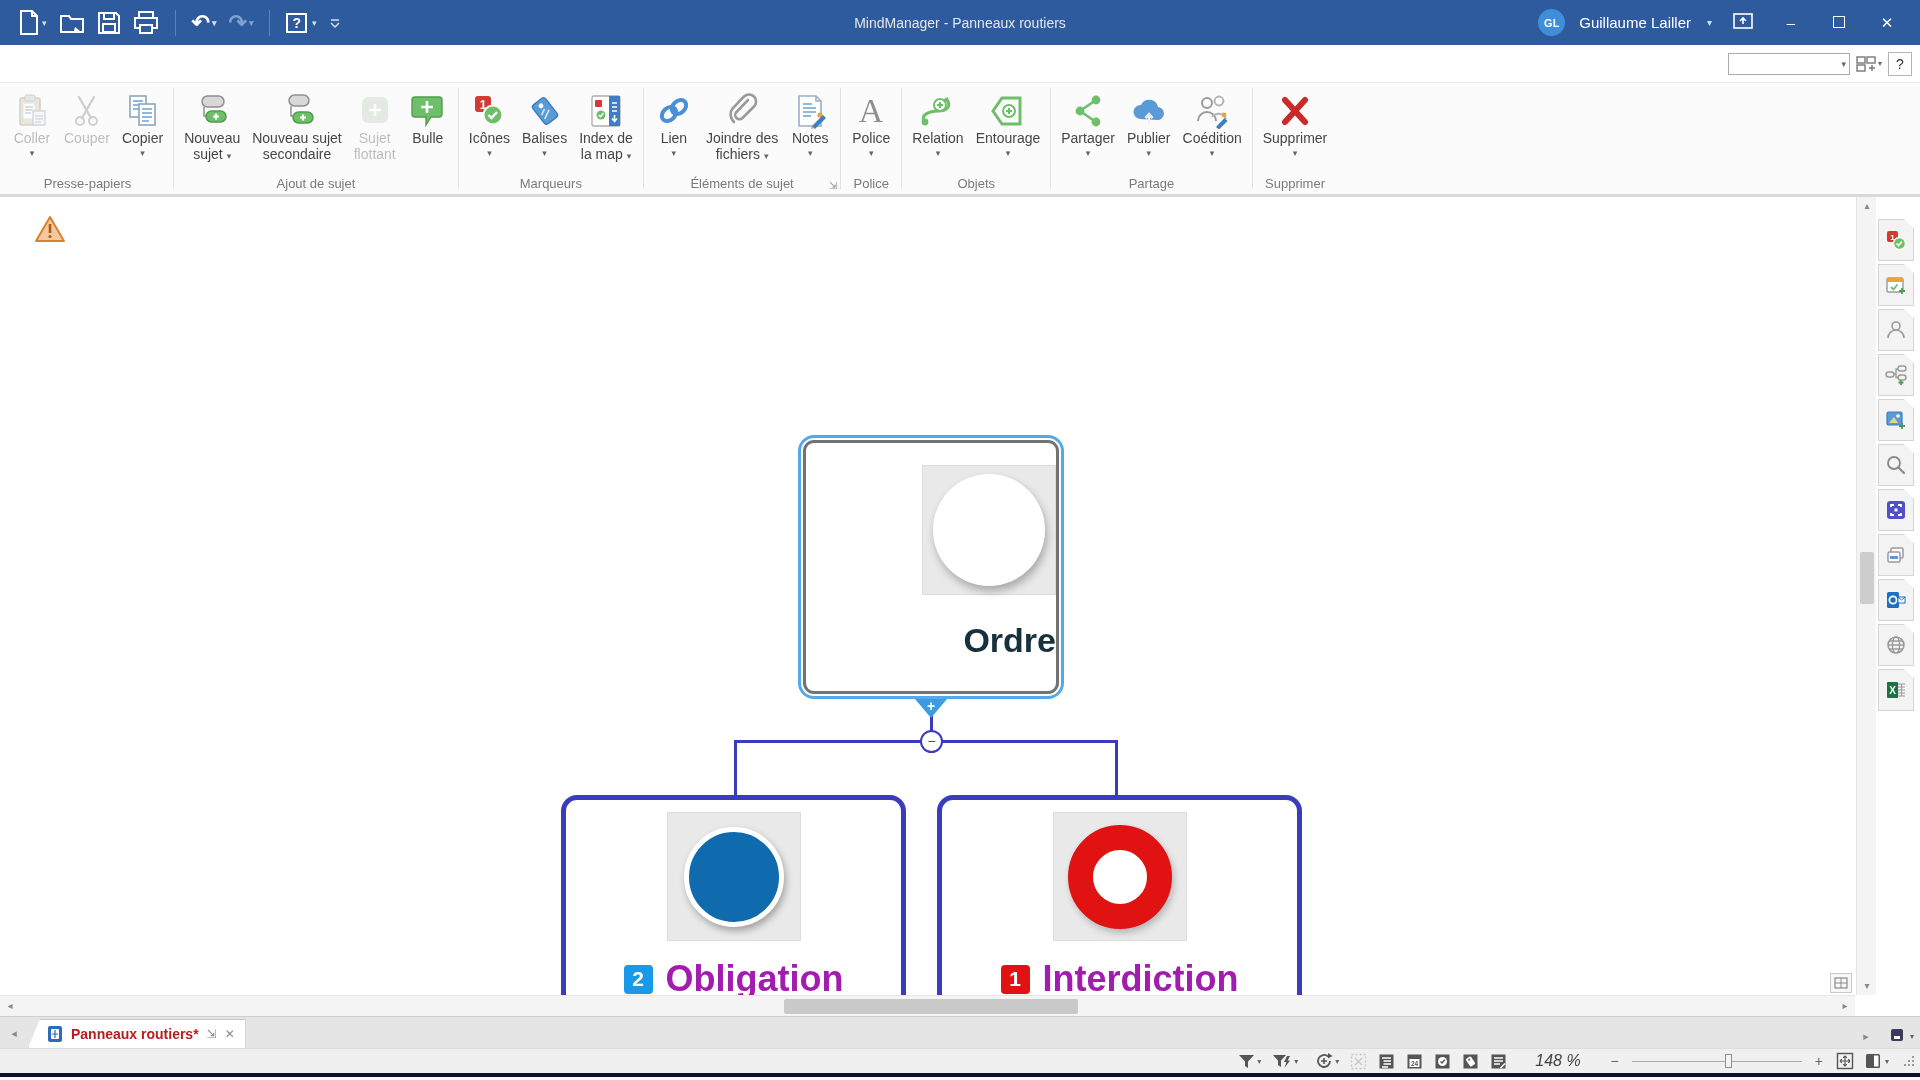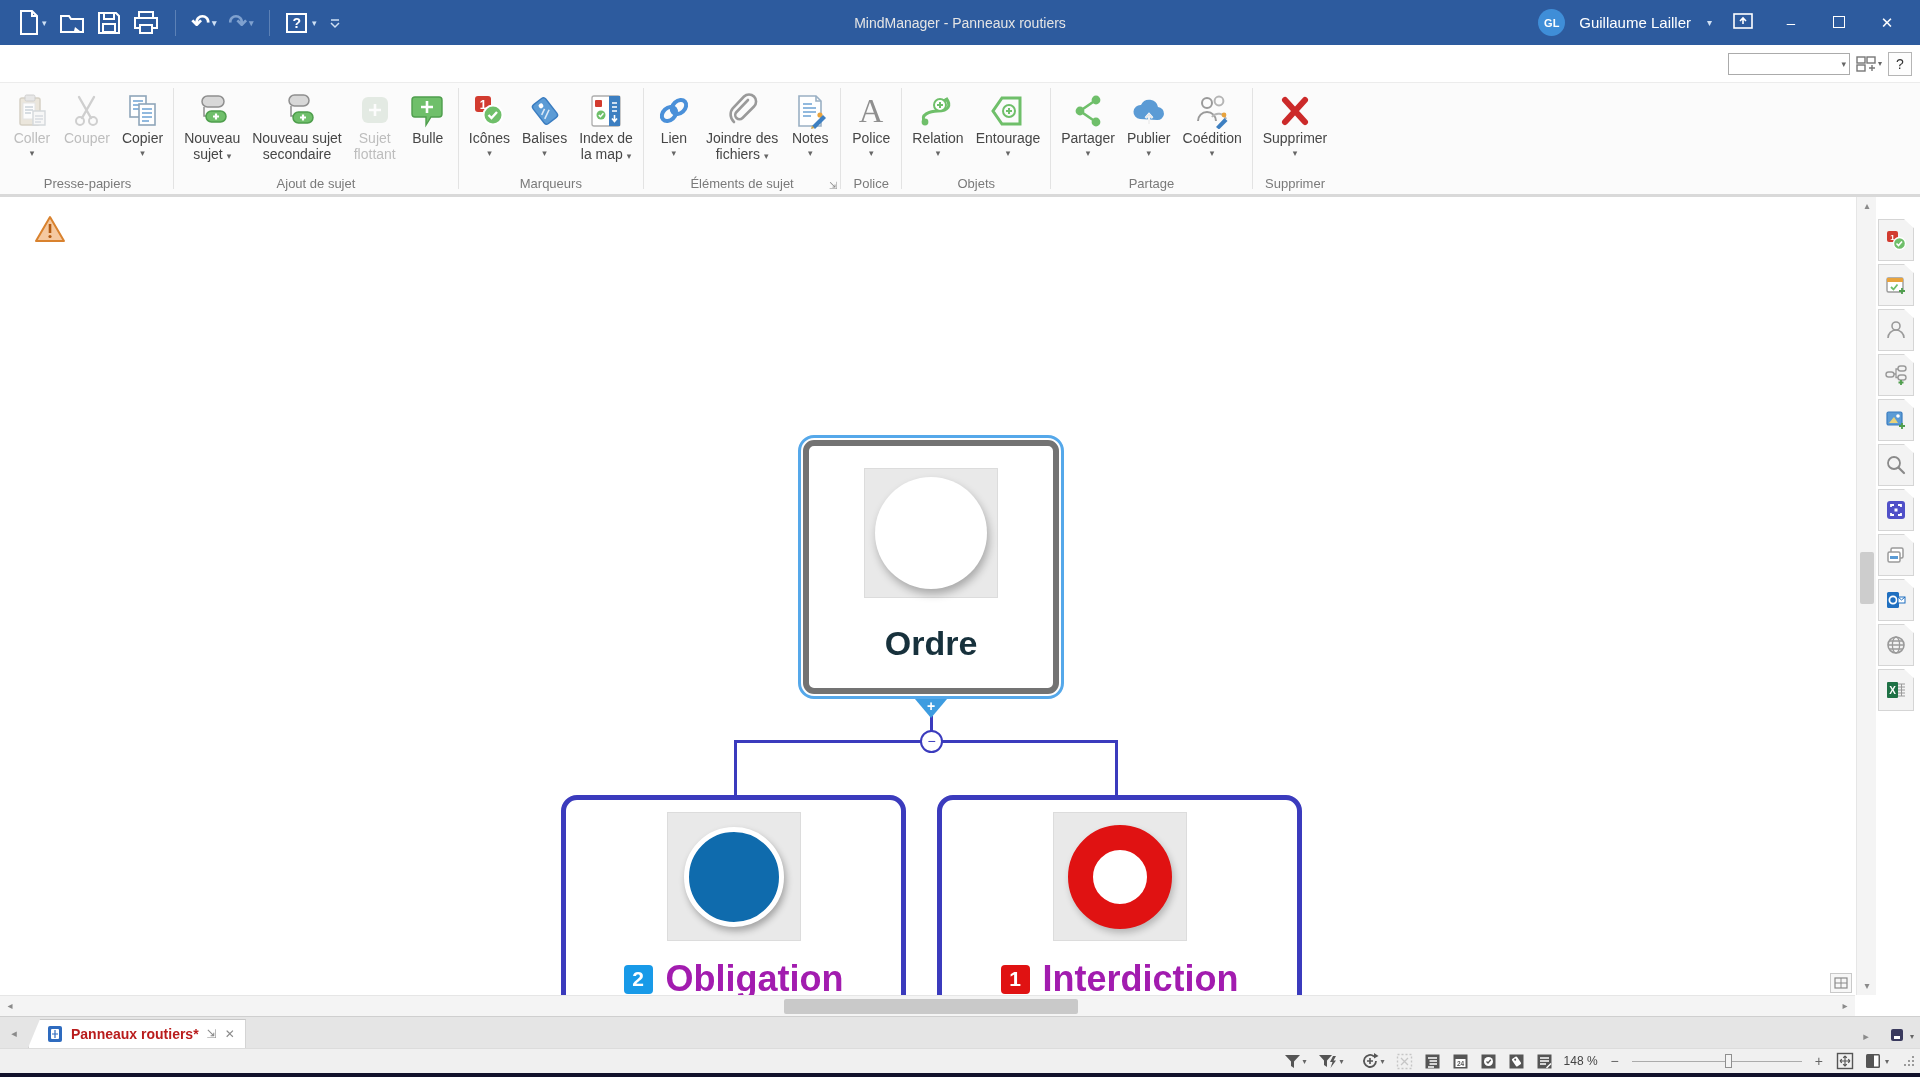--- a/index.html
+++ b/index.html
@@ -51,21 +51,21 @@
 
   
   .canvas { position:relative; height:819px; background:#fff; overflow:hidden; flex:0 0 auto; }
   .warn-tri { position:absolute; left:34px; top:18px; }
   .warn-pill { position:absolute; left:76px; top:15px; height:40px; border:2px solid #d9822e; border-radius:20px; display:flex; align-items:center; gap:8px; padding:0 16px 0 10px; background:#fff; }
   .warn-l1 { font-size:13.5px; color:#c05e14; font-weight:bold; line-height:1.25; }
   .warn-l2 { font-size:13.5px; color:#c05e14; font-style:italic; line-height:1.25; }
 
   
   .sel-box { position:absolute; left:798px; top:238px; width:266px; height:264px; border:3px solid #55a8ea; border-radius:16px; padding:2px; background:#fff; }
-  .topic-root { width:100%; height:100%; border:6px solid #737373; border-radius:11px; background:#fff; display:flex; flex-direction:column; align-items:center; }
+  .topic-root { width:100%; height:100%; border:3px solid #737373; border-radius:11px; background:#fff; display:flex; flex-direction:column; align-items:flex-end; }
   .sign-frame { width:134px; height:130px; background:#e9e9e9; border:1px solid #dcdcdc; margin-top:22px; display:flex; align-items:center; justify-content:center; }
   .circle-white { width:112px; height:112px; border-radius:50%; background:#fff; box-shadow:2px 5px 9px rgba(0,0,0,.28); }
   .root-label { margin-top:26px; font-size:34px; font-weight:bold; color:#17313c; }
   .plus-badge { position:absolute; left:915px; top:502px; width:32px; height:19px; background:#3d9ce0; clip-path:polygon(0 0,100% 0,50% 100%); color:#fff; font-size:14px; font-weight:bold; text-align:center; line-height:14px; }
   .conn { position:absolute; background:#3b3bbd; }
   .minus-circle { position:absolute; left:920px; top:533px; width:23px; height:23px; border:2px solid #3b3bbd; border-radius:50%; background:#fff; color:#3b3bbd; font-size:14px; text-align:center; line-height:18px; z-index:3; }
   .topic-sub { position:absolute; top:598px; height:290px; border:5px solid #3b3bbd; border-radius:16px; background:#fff; display:flex; flex-direction:column; align-items:center; }
   .topic-obligation { left:561px; width:345px; }
   .topic-interdiction { left:937px; width:365px; }
   .sub-frame { width:134px; height:129px; background:#e9e9e9; border:1px solid #dcdcdc; margin-top:12px; display:flex; align-items:center; justify-content:center; }
@@ -95,21 +95,21 @@
   .tb-arrow { width:28px; text-align:center; color:#8a8a8a; font-size:11px; padding-bottom:8px; }
   .doc-tab { height:29px; background:#fff; display:flex; align-items:center; gap:8px; padding:0 10px 0 18px; clip-path:polygon(12px 0,100% 0,100% 100%,0 100%); border:1px solid #c8c8c8; border-bottom:0; }
   .doc-tab .tlabel { font-size:14px; font-weight:bold; color:#b91c1c; }
   .doc-tab .ticon { font-size:12px; color:#8a8a8a; }
   .tabbar-right { position:absolute; right:6px; bottom:4px; display:flex; align-items:center; gap:10px; }
 
   
   .statusbar { height:25px; background:#f0f0f0; border-top:1px solid #dcdcdc; display:flex; align-items:center; justify-content:flex-end; gap:11px; padding-right:6px; flex:0 0 auto; }
   .sb-icon { display:flex; align-items:center; gap:2px; color:#555; }
   .sb-dd { font-size:8px; color:#666; }
-  .zoom-label { font-size:12px; color:#444; margin:0 0; }
+  .zoom-label { font-size:16px; color:#444; margin:0 17px;font-style:italic; }
   .zoom-minus,.zoom-plus { font-size:14px; color:#666; padding:0 2px; }
   .slider { position:relative; width:170px; height:16px; }
   .slider .track { position:absolute; left:0; right:0; top:8px; height:1px; background:#ababab; }
   .slider .thumb { position:absolute; left:55%; top:1px; width:7px; height:14px; background:#f4f4f4; border:1px solid #8f8f8f; }
   .grip { display:flex; flex-direction:column; gap:2px; margin-left:4px; }
   .grip div { display:flex; gap:2px; justify-content:flex-end; }
   .grip span { width:2px; height:2px; background:#9a9a9a; display:block; }
 
   .bottom-strip { height:4px; background:#11112b; flex:0 0 auto; }
 </style>

